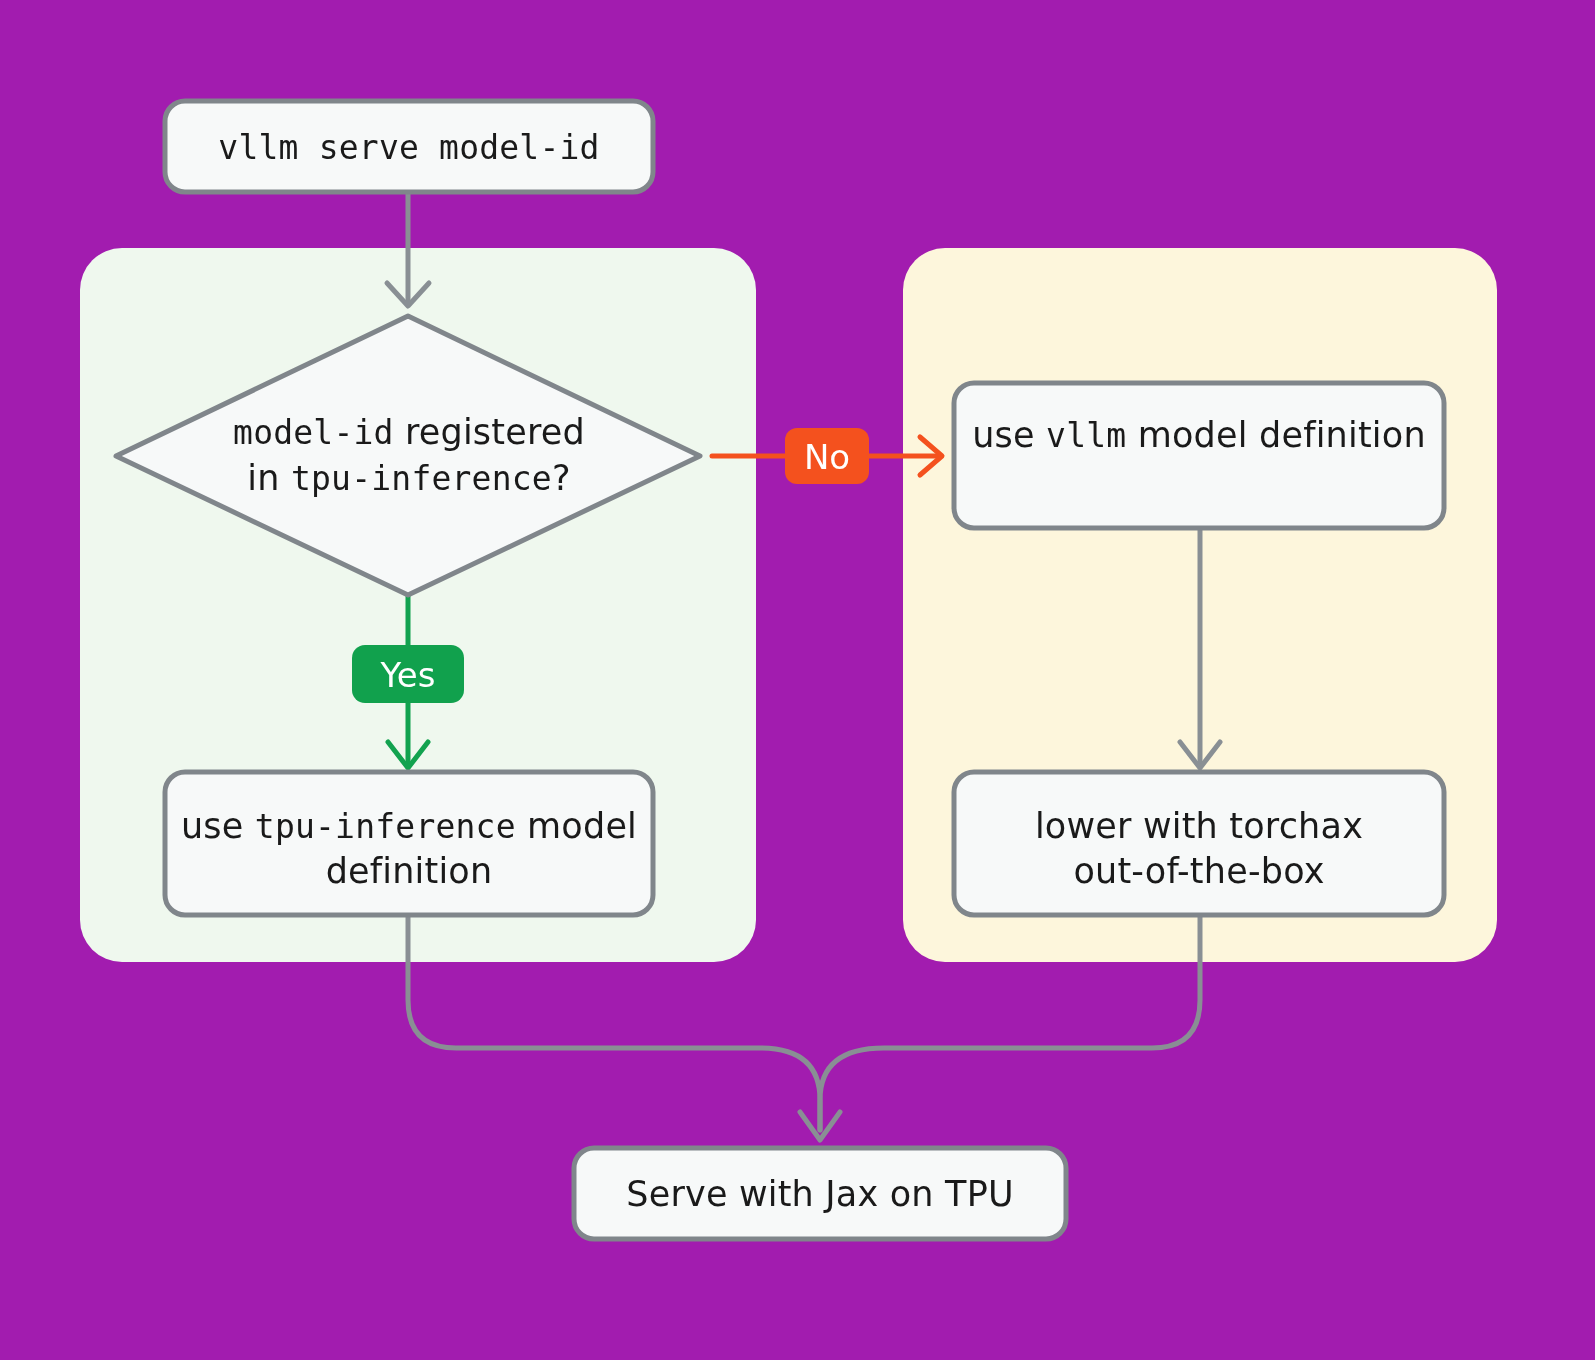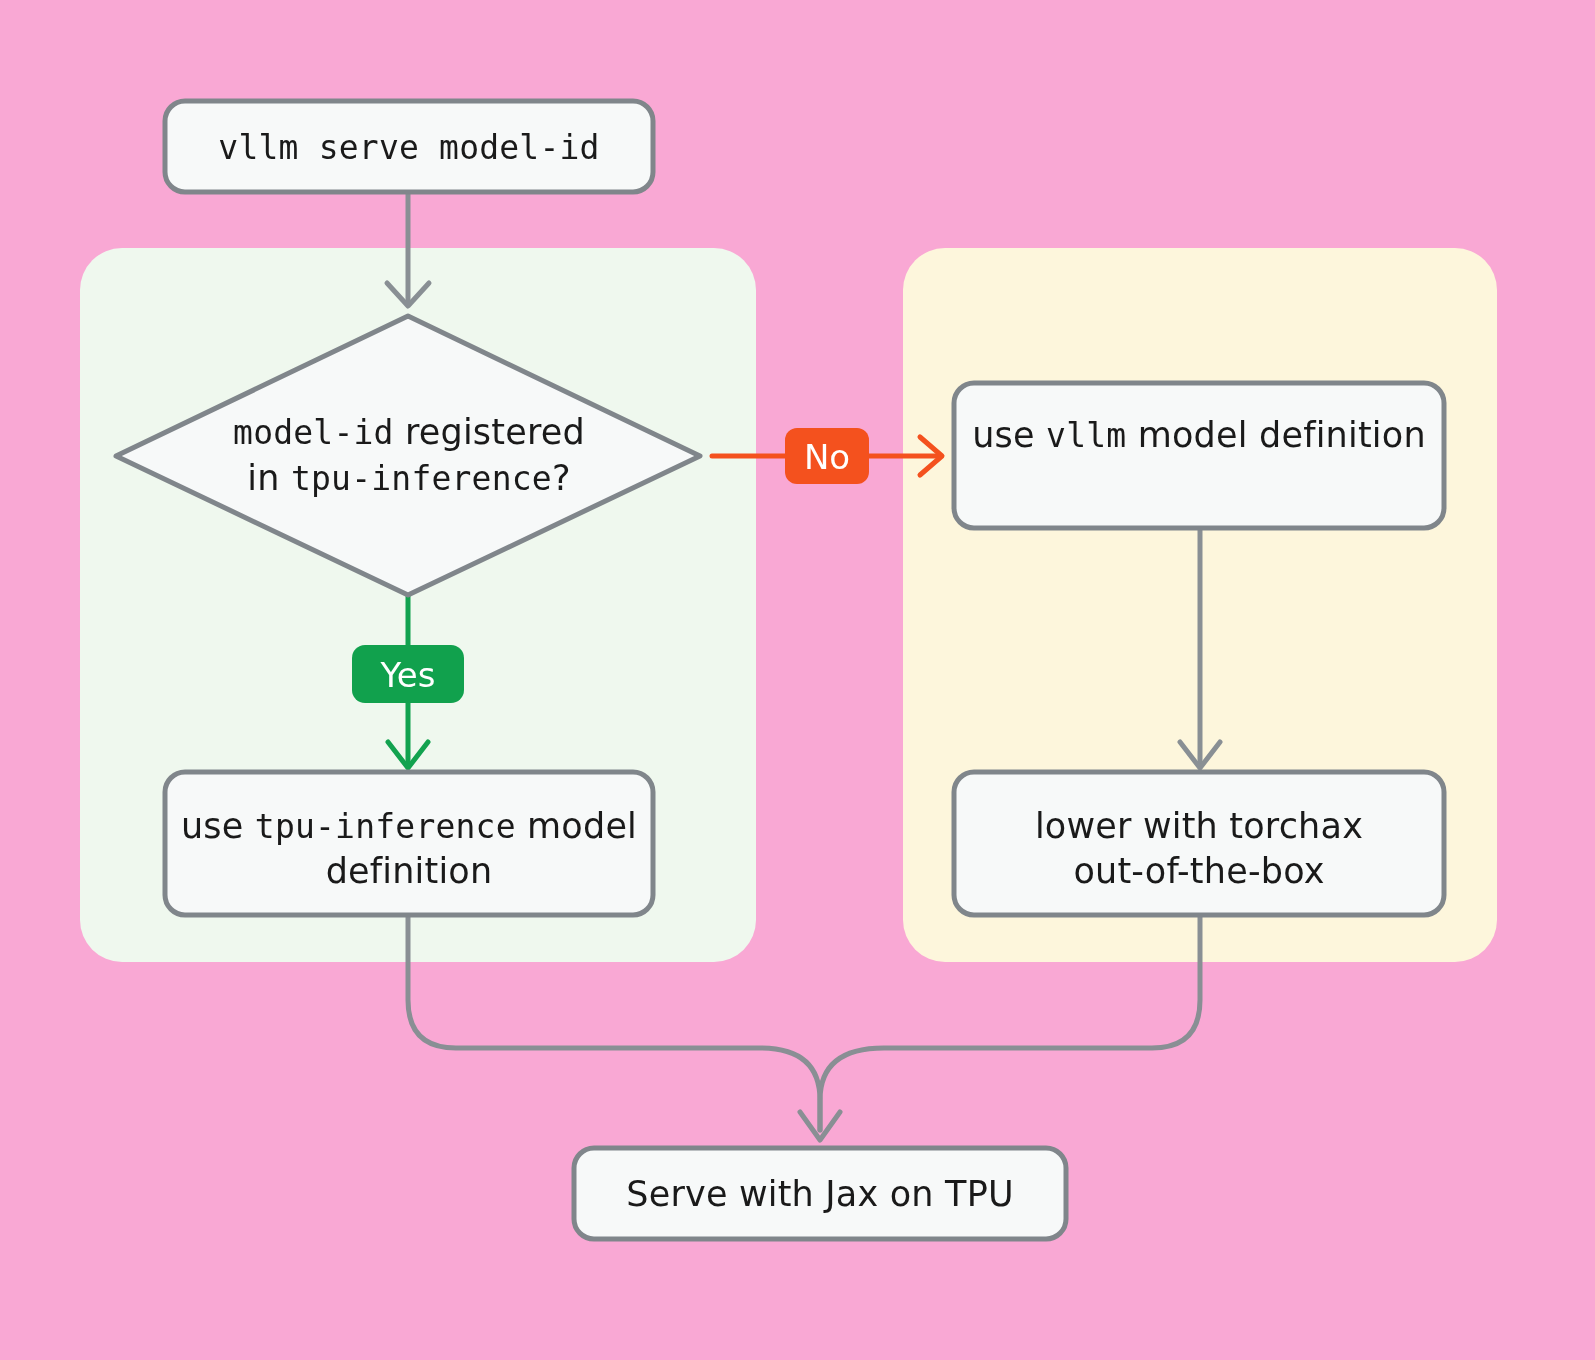--- a/index.html
+++ b/index.html
@@ -10,21 +10,21 @@
   body {
     width: 1595px;
     height: 1360px;
     overflow: hidden;
     font-family: "DejaVu Sans", "Liberation Sans", sans-serif;
   }
   #canvas {
     position: relative;
     width: 1595px;
     height: 1360px;
-    background: #f9a8d4;
+    background: #a21caf;
   }
   svg.layer {
     position: absolute;
     top: 0;
     left: 0;
     width: 1595px;
     height: 1360px;
   }
   .node-text {
     font-family: "DejaVu Sans", "Liberation Sans", sans-serif;

